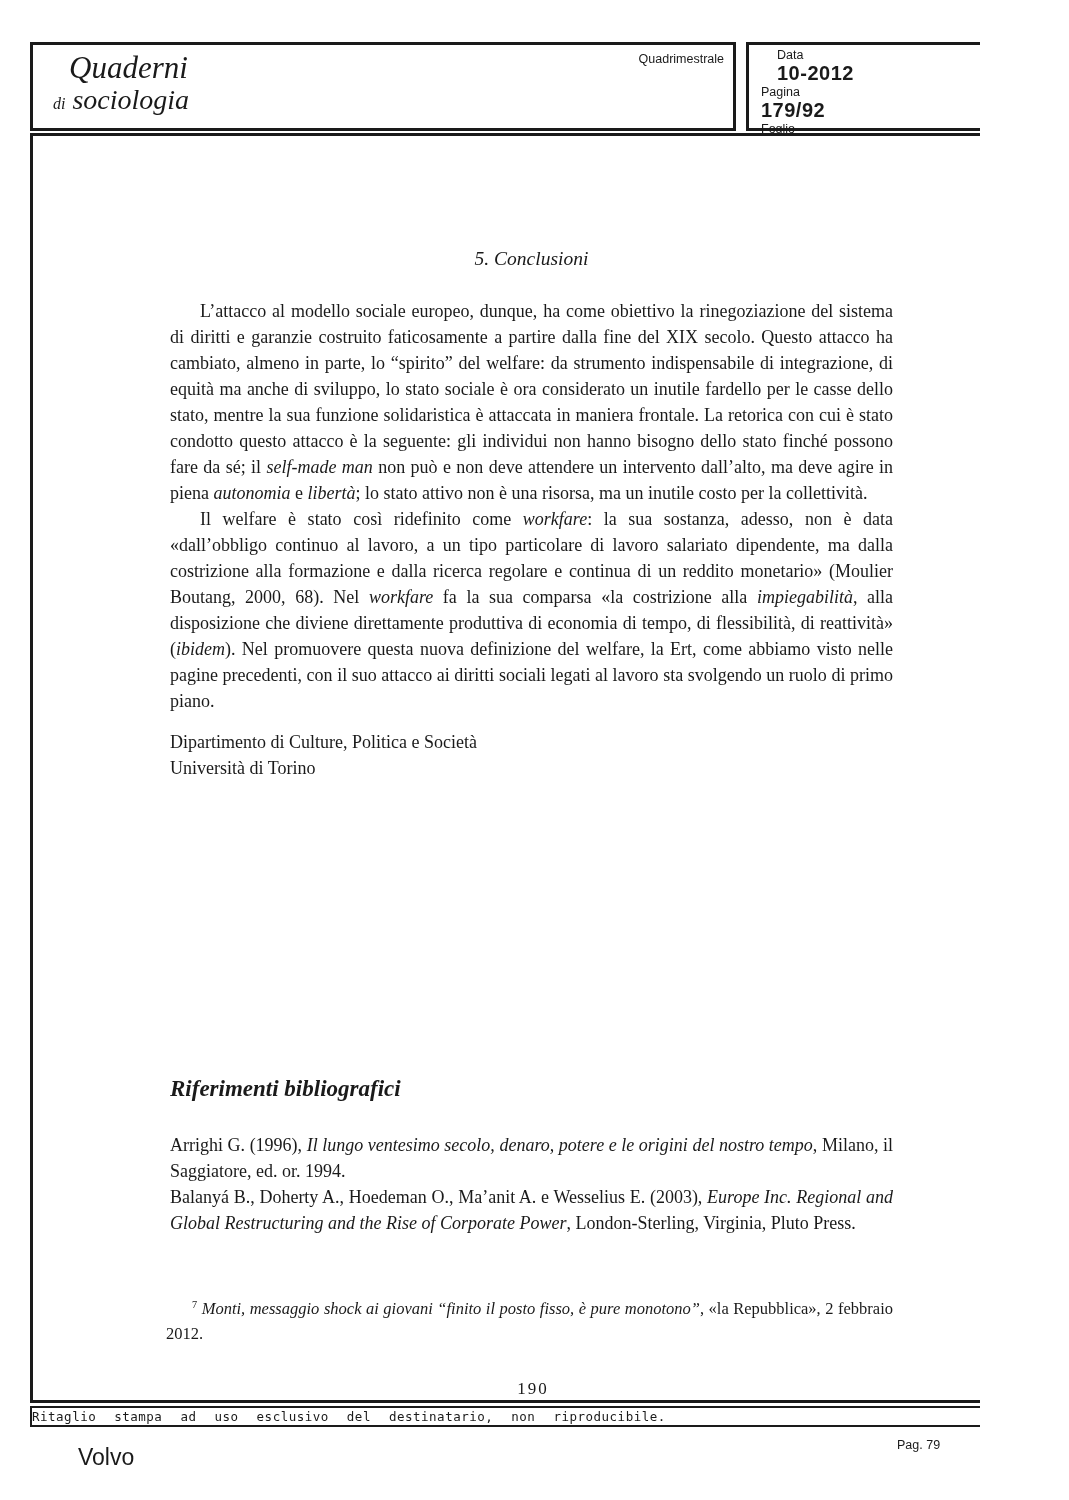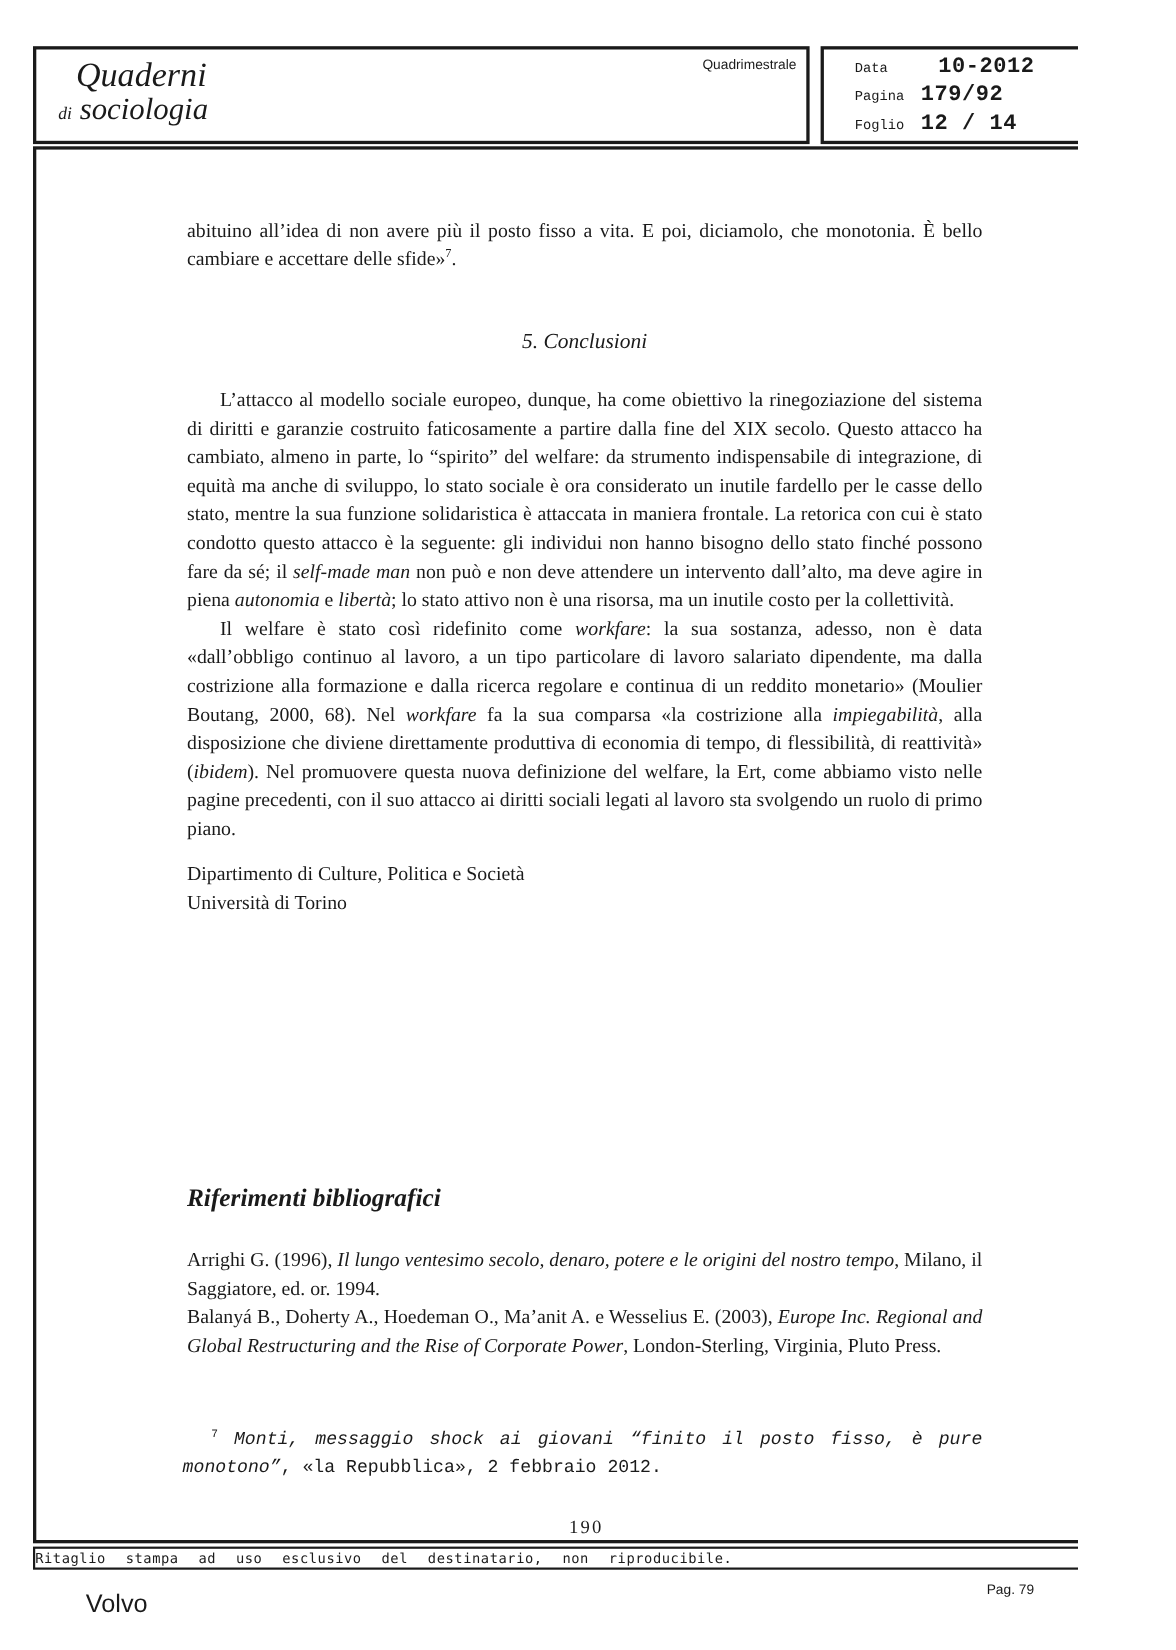--- a/index.html
+++ b/index.html
@@ -12,43 +12,43 @@
   .logo{position:absolute;left:20px;top:6px;font-style:italic;line-height:1.1;}
   .logo-line1{font-size:31px;margin-left:16px;}
   .logo-line2{font-size:28px;}
   .logo-di{font-size:16px;}
   .freq{position:absolute;right:9px;top:7px;font-family:"Liberation Sans",sans-serif;
         font-size:12.5px;font-style:normal;}
 
   .info-box{position:absolute;left:746px;top:42px;width:244px;height:89px;
             border:3px solid #1a1a1a;box-sizing:border-box;display:flex;
             flex-direction:column;justify-content:space-around;padding:3px 0;}
-  .info-row{display:flex;align-items:baseline;padding-left:28px;
-            font-family:Liberation Mono, monospace;}
+  .info-row{display:flex;align-items:baseline;padding-left:12px;
+            font-family:Liberation Sans, sans-serif;flex-direction:column;}
   .info-label{width:60px;font-size:12.5px;}
   .info-value{font-size:20px;font-weight:bold;letter-spacing:0.5px;}
   .info-row:first-child .info-value{margin-left:16px;}
 
   
   .content-box{position:absolute;left:30px;top:133px;width:960px;height:1270px;
                border:3px solid #1a1a1a;box-sizing:border-box;background:#fff;}
   .flow-a{position:absolute;left:137px;top:60px;width:723px;
           font-size:18px;line-height:26px;text-align:justify;}
   .lead{margin:0;}
   .section-heading{margin:50px 0 26px 0;font-style:italic;font-size:19.5px;
                    text-align:center;font-weight:normal;}
   .para{margin:0;text-indent:30px;}
   .signature{margin-top:15px;}
   .signature p{margin:0;text-align:left;}
   .flow-b{position:absolute;left:137px;top:940px;width:723px;
           font-size:18px;line-height:26px;}
   .bib-heading{margin:0 0 30px 0;font-style:italic;font-size:23px;font-weight:bold;}
   .bib-entry{margin:0;text-align:justify;}
   .flow-c{position:absolute;left:133px;top:1160px;width:727px;
-          font-size:16.5px;line-height:25px;text-align:justify;font-family:Liberation Mono, monospace;}
+          font-size:16.5px;line-height:25px;text-align:justify;}
   .footnote{margin:0;text-indent:26px;}
   .pagenum{position:absolute;left:140px;top:1243px;width:720px;text-align:center;
            font-size:17px;letter-spacing:2px;}
   sup{font-size:0.62em;vertical-align:super;line-height:0;}
 
   
   .strip{position:absolute;left:30px;top:1406px;width:960px;height:21px;
          border:2px solid #1a1a1a;box-sizing:border-box;display:flex;
          align-items:center;justify-content:flex-start;
          font-family:"DejaVu Sans Mono","Liberation Mono",monospace;
@@ -89,21 +89,20 @@
     </div>
     <div class="info-row">
       <span class="info-label">Foglio</span>
       <span class="info-value">12 / 14</span>
     </div>
   </div>
 
   <div class="content-box">
 
     <div class="flow-a">
-      <p class="lead"><span>abituino all’idea di non avere più il posto fisso a vita. E poi, diciamolo, che monotonia. È bello cambiare e accettare delle sfide»</span><sup>7</sup><span>.</span></p>
       <h3 class="section-heading">5. Conclusioni</h3>
       <p class="para"><span>L’attacco al modello sociale europeo, dunque, ha come obiettivo la rinegoziazione del sistema di diritti e garanzie costruito faticosamente a partire dalla fine del XIX secolo. Questo attacco ha cambiato, almeno in parte, lo “spirito” del welfare: da strumento indispensabile di integrazione, di equità ma anche di sviluppo, lo stato sociale è ora considerato un inutile fardello per le casse dello stato, mentre la sua funzione solidaristica è attaccata in maniera frontale. La retorica con cui è stato condotto questo attacco è la seguente: gli individui non hanno bisogno dello stato finché possono fare da sé; il </span><i>self-made man</i><span> non può e non deve attendere un intervento dall’alto, ma deve agire in piena </span><i>autonomia</i><span> e </span><i>libertà</i><span>; lo stato attivo non è una risorsa, ma un inutile costo per la collettività.</span></p>
       <p class="para"><span>Il welfare è stato così ridefinito come </span><i>workfare</i><span>: la sua sostanza, adesso, non è data «dall’obbligo continuo al lavoro, a un tipo particolare di lavoro salariato dipendente, ma dalla costrizione alla formazione e dalla ricerca regolare e continua di un reddito monetario» (Moulier Boutang, 2000, 68). Nel </span><i>workfare</i><span> fa la sua comparsa «la costrizione alla </span><i>impiegabilità</i><span>, alla disposizione che diviene direttamente produttiva di economia di tempo, di flessibilità, di reattività» (</span><i>ibidem</i><span>). Nel promuovere questa nuova definizione del welfare, la Ert, come abbiamo visto nelle pagine precedenti, con il suo attacco ai diritti sociali legati al lavoro sta svolgendo un ruolo di primo piano.</span></p>
       <div class="signature">
         <p>Dipartimento di Culture, Politica e Società</p>
         <p>Università di Torino</p>
       </div>
     </div>
 
     <div class="flow-b">

